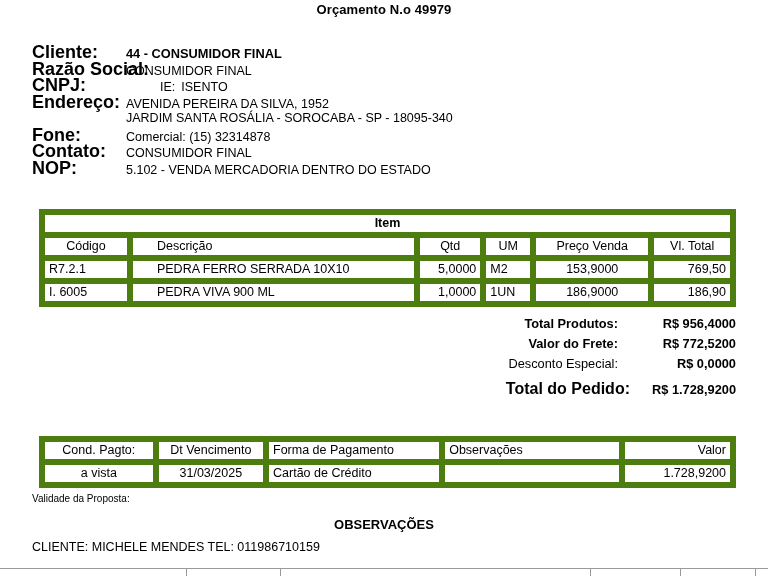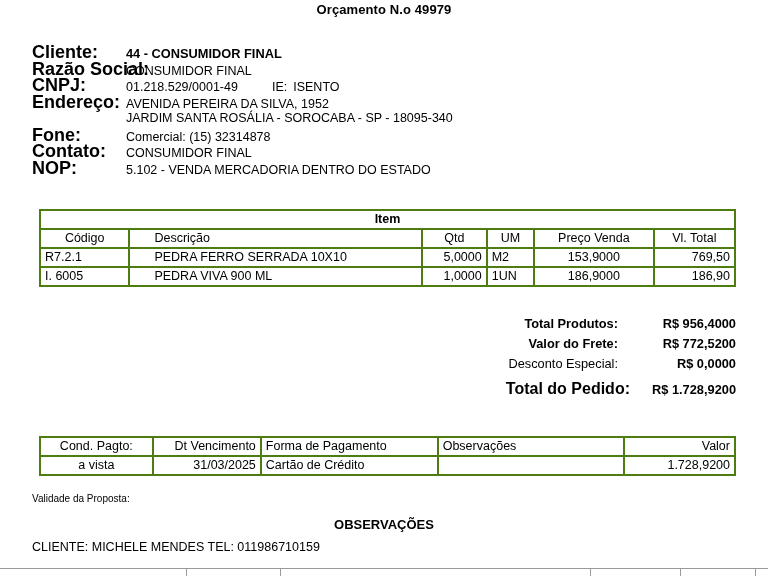--- a/index.html
+++ b/index.html
@@ -73,21 +73,21 @@
   }
 
   
   table.grid {
     position: absolute;
     border-collapse: collapse;
     font-size: 12.5px;
     background: #fff;
   }
   table.grid th, table.grid td {
-    border: 2px solid #4d7c0f;
+    border: 6px solid #4d7c0f;
     padding: 1px 4px;
     line-height: 15px;
     height: 15px;
     white-space: nowrap;
     font-weight: normal;
   }
   table.grid th {
     font-weight: normal;
     text-align: center;
   }
@@ -105,21 +105,21 @@
   #items-table th.col-desc,
   #items-table th.col-qtd,
   #items-table th.col-um,
   #items-table th.col-preco,
   #items-table th.col-total { text-align: center; }
   #items-table th.col-desc { text-align: left; }
 
   
   #payment-table { left: 39px; top: 436px; width: 697px; }
   #payment-table .p-cond { width: 106px; text-align: center; }
-  #payment-table .p-venc { width: 100px; text-align: right; }
+  #payment-table .p-venc { width: 100px; text-align: center; }
   #payment-table .p-forma { width: 172px; text-align: left; }
   #payment-table .p-obs  { width: 188px; text-align: left; }
   #payment-table .p-valor{ width: 105px; text-align: right; }
   #payment-table th.p-forma,
   #payment-table th.p-obs { text-align: left; }
 
   
   .totals {
     position: absolute;
     left: 420px;
@@ -227,21 +227,20 @@
       <span class="c-value strong">44 - CONSUMIDOR FINAL</span>
     </div>
 
     <div class="c-row">
       <span class="c-label">Razão Social:</span>
       <span class="c-value">CONSUMIDOR FINAL</span>
     </div>
 
     <div class="c-row">
       <span class="c-label">CNPJ:</span>
-      <span class="c-value">01.218.529/0001-49</span>
       <span class="c-sub">IE:</span>
       <span class="c-value" style="margin-left:6px;">ISENTO</span>
     </div>
 
     <div class="c-row">
       <span class="c-label">Endereço:</span>
       <span class="c-value">AVENIDA PEREIRA DA SILVA, 1952</span>
     </div>
 
     <div class="c-cont">JARDIM SANTA ROSÁLIA - SOROCABA - SP - 18095-340</div>

